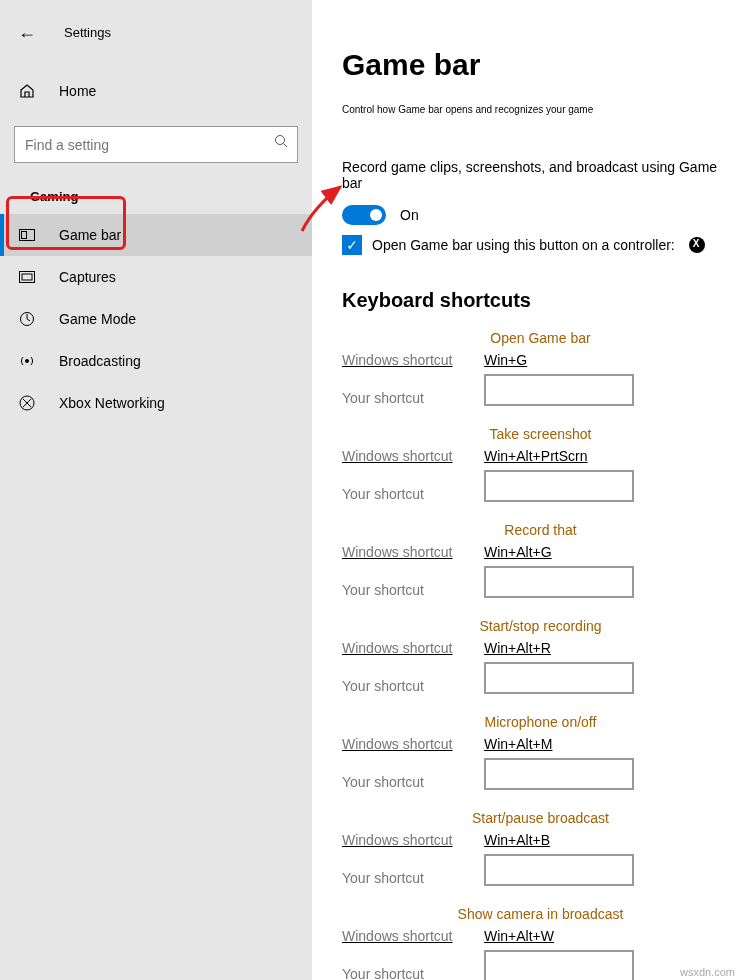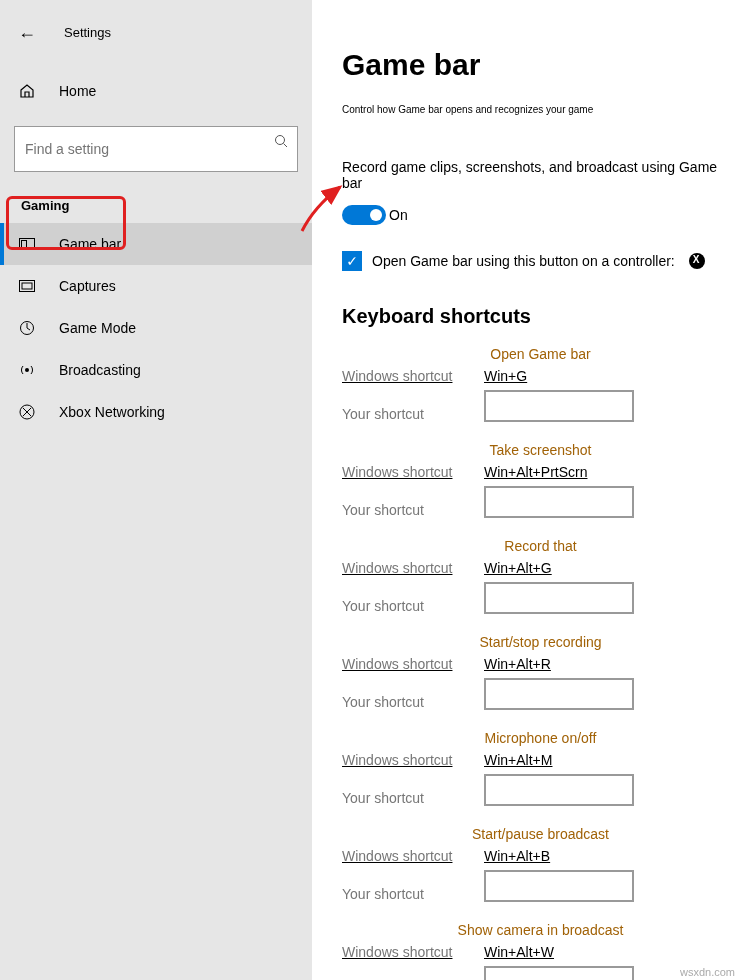--- a/index.html
+++ b/index.html
@@ -6,32 +6,32 @@
 body { width: 739px; height: 980px; display: flex; background: #fff; overflow: hidden; position: relative; }
 
 .sidebar { width: 312px; height: 100%; background: #e6e6e6; padding-top: 12px; }
 .topbar { display: flex; align-items: center; height: 40px; padding-left: 18px; gap: 28px; }
 .back-arrow { font-size: 18px; color: #000; cursor: pointer; }
 .title { font-size: 13px; color: #000; }
 .nav-item { display: flex; align-items: center; height: 42px; padding-left: 18px; gap: 23px; font-size: 14px; color: #000; cursor: pointer; position: relative; }
 .nav-item.home { margin-top: 18px; }
 .nav-item .icon { width: 18px; height: 18px; display: flex; align-items: center; justify-content: center; }
 .search-wrap { margin: 14px 14px 14px 14px; position: relative; }
-.search-input { width: 100%; height: 46px; background: #fff; border: 1px solid #999; padding: 16px 10px; font-size: 14px; color: #555; }
+.search-input { width: 100%; height: 37px; background: #fff; border: 1px solid #999; padding: 16px 10px; font-size: 14px; color: #555; }
 .search-icon { position: absolute; right: 10px; top: 8px; color: #555; font-size: 14px; }
-.section-label { font-size: 13px; font-weight: 600; padding: 12px 18px 10px 21px; color: #000; }
+.section-label { font-size: 13px; font-weight: 600; padding: 12px 18px 10px 30px; color: #000; }
 .nav-item.selected { background: #d0d0d0; }
 .nav-item.selected::before { content: ""; position: absolute; left: 0; top: 0; bottom: 0; width: 4px; background: #0078d7; }
 .highlight-box { position: absolute; left: 6px; top: 196px; width: 120px; height: 54px; border: 3px solid #e02020; border-radius: 6px; pointer-events: none; }
 
 .main { flex: 1; background: #fff; padding: 48px 0 0 30px; overflow-y: auto; }
 .main h1 { font-size: 30px; font-weight: 600; margin-bottom: 22px; }
 .desc { font-size: 10px; margin-bottom: 44px; color: #000; }
 .subdesc { font-size: 14px; margin-bottom: 14px; color: #000; }
-.toggle-row { display: flex; align-items: center; gap: 3px; margin-bottom: 26px; }
+.toggle-row { display: flex; align-items: center; gap: 14px; margin-bottom: 10px; }
 .toggle { width: 44px; height: 20px; border-radius: 10px; background: #0078d7; position: relative; cursor: pointer; }
 .toggle::after { content: ""; position: absolute; width: 12px; height: 12px; border-radius: 50%; background: #fff; right: 4px; top: 4px; }
 .toggle-label { font-size: 14px; }
 .checkbox-row { display: flex; align-items: center; gap: 10px; font-size: 14px; margin-bottom: 34px; }
 .checkbox { width: 20px; height: 20px; background: #0078d7; color: #fff; display: flex; align-items: center; justify-content: center; font-size: 14px; cursor: pointer; }
 .xbox-icon { width: 16px; height: 16px; border-radius: 50%; background: #000; display: inline-block; margin-left: 4px; position: relative; }
 .xbox-icon::after { content: "X"; color: #fff; font-size: 10px; position: absolute; left: 4px; top: 1px; font-weight: bold; }
 
 .section-h { font-size: 20px; font-weight: 600; margin-bottom: 18px; }
 .shortcut-group { margin-bottom: 20px; }

